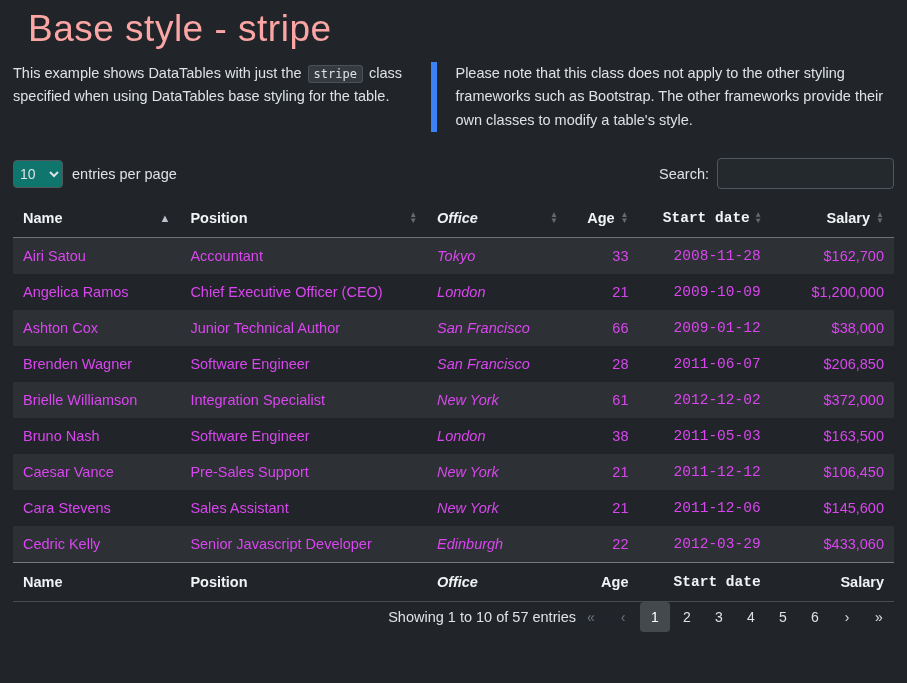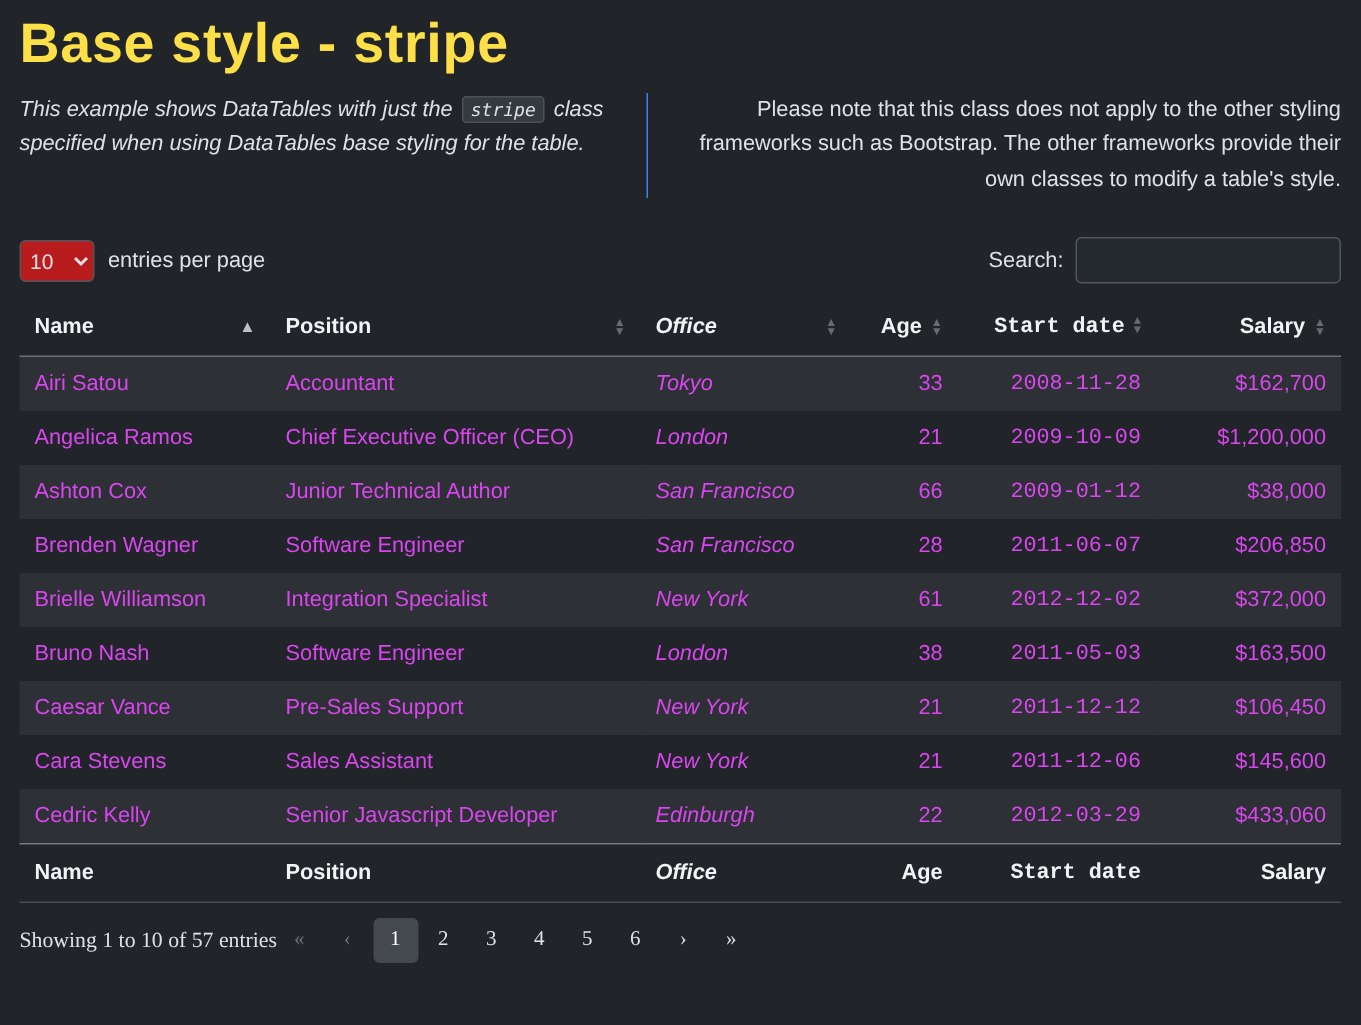--- a/index.html
+++ b/index.html
@@ -9,52 +9,52 @@
     height: 683px;
     overflow: hidden;
     background: #212529;
     color: #dee2e6;
     font-family: "Liberation Sans", sans-serif;
     font-size: 14.5px;
   }
   .page { padding: 2px 13px 10px 13px; }
 
   h1.page-title {
-    font-weight: 700;
+    font-weight: 400;
     font-size: 37px;
-    margin: 6px 0 12px 0;
-    color: #fde047;
+    margin: 6px 0 12px 15px;
+    color: #fca5a5;
     letter-spacing: 0.5px;
   }
 
   .intro { display: flex; margin: 0 0 26px 0; }
   .intro p { margin: 0; line-height: 1.62; }
-  .intro-left  { width: 47.5%; padding-right: 26px; font-style: italic; }
-  .intro-right { width: 52.5%; border-left: 1px solid #3b82f6; padding-left: 18px; text-align: right; }
+  .intro-left  { width: 47.5%; padding-right: 26px; }
+  .intro-right { width: 52.5%; border-left: 6px solid #3b82f6; padding-left: 18px; }
   code.inline-code {
     background: #343a40;
     border: 1px solid #4b5156;
     border-radius: 3px;
     padding: 1px 5px;
     margin: 0 2px;
     font-family: "DejaVu Sans Mono", monospace;
     font-size: 12px;
     color: #dee2e6;
   }
 
   .controls {
     display: flex;
     justify-content: space-between;
     align-items: center;
     margin: 12px 0 10px 0;
   }
   .length-ctl { display: flex; align-items: center; gap: 9px; }
   .length-ctl select {
     width: 50px;
-    background: #b91c1c;
+    background: #0f766e;
     color: #dee2e6;
     border: 1px solid #51575c;
     border-radius: 4px;
     padding: 4px 2px;
     font-size: 14px;
     font-family: "Liberation Sans", sans-serif;
   }
   .search-ctl { display: flex; align-items: center; gap: 8px; }
   .search-ctl input {
     width: 177px;
@@ -113,24 +113,22 @@
   tfoot th {
     padding: 11px 10px;
     font-weight: bold;
     color: #f1f3f5;
     border-top: 1px solid rgba(255,255,255,0.35);
     border-bottom: 1px solid rgba(255,255,255,0.18);
   }
 
   .table-footer {
     display: flex;
-    justify-content: flex-start;
+    justify-content: flex-end;
     align-items: center;
-    margin-top: 10px;
-    font-family: Liberation Serif, serif;
   }
   .table-info { font-size: 14.5px; color: #dee2e6; }
   .pagination { display: flex; align-items: center; gap: 2px; }
   .page-btn {
     min-width: 30px;
     padding: 7px 8px;
     text-align: center;
     font-size: 14px;
     color: #dee2e6;
     border-radius: 4px;

